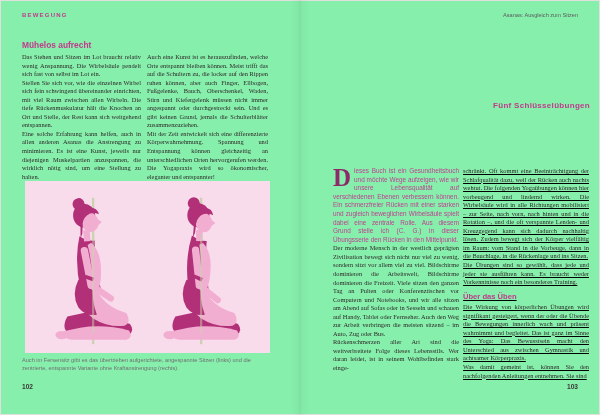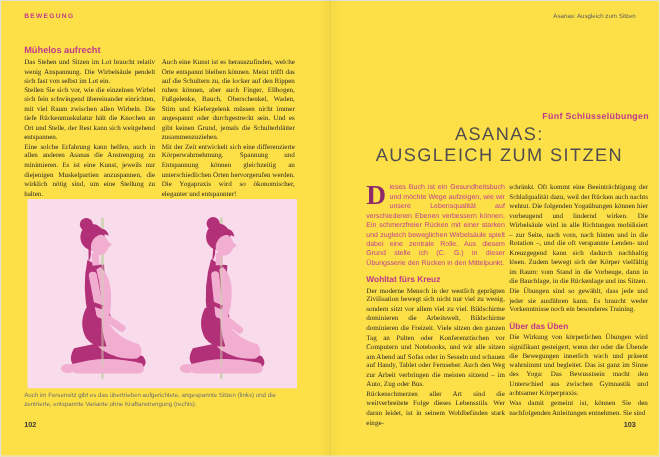--- a/index.html
+++ b/index.html
@@ -1,21 +1,21 @@
 <!DOCTYPE html>
 <html style="--accent: #c13a8c; --accent-dark: #8d2a69; --accent-text: #bf3f90; --title: #514d4f; --ink: #2e2a28; --caption: #707070; --panel: #f9dcec; --fig-skin: #f2aed1; --fig-dark: #b23077; --plumb: #cbd2b0;"><head>
 <meta charset="utf-8">
 <style>
   :root{
     --accent:#c13a8c; --accent-dark:#8d2a69; --accent-text:#bf3f90;
     --title:#514d4f; --ink:#2e2a28; --caption:#707070;
     --panel:#f9dcec; --fig-skin:#f2aed1; --fig-dark:#b23077; --plumb:#cbd2b0;
   }
   html,body{margin:0;padding:0;background:#e8e6e3;}
-  .spread{position:relative;width:600px;height:415px;background:#fde047;
+  .spread{position:relative;width:600px;height:415px;background:#86efac;
     font-family:"Liberation Sans",sans-serif;overflow:hidden;
     box-shadow:0 0 0 1px #e2e0dd inset;}
   .gutter{position:absolute;left:290px;top:0;bottom:0;width:20px;
     background:linear-gradient(90deg,rgba(0,0,0,0) 0%,rgba(0,0,0,0.035) 45%,rgba(0,0,0,0.07) 50%,rgba(0,0,0,0.03) 56%,rgba(0,0,0,0) 100%);}
   
   .lp-running{position:absolute;left:22px;top:12px;font-size:6px;font-weight:bold;
     letter-spacing:1.2px;color:var(--accent);}
   .lp-heading{position:absolute;left:22px;top:40px;font-size:8.4px;font-weight:bold;color:var(--accent);}
   .col{position:absolute;}
   .lp-col1{left:22px;top:53px;width:119px;}
@@ -32,21 +32,21 @@
     font-size:5.6px;line-height:7.8px;color:var(--caption);}
   .pagenum{position:absolute;top:383px;font-size:6.6px;font-weight:bold;color:#3b3735;}
   .lp-num{left:22px;} .rp-num{right:22px;}
   
   .rp-running{position:absolute;right:22px;top:12px;font-size:5.6px;color:#5c5c5c;}
   .rp-kicker{position:absolute;left:318px;width:272px;top:101px;text-align:right;
     font-size:8px;font-weight:bold;letter-spacing:0.3px;color:var(--accent);}
   .rp-title{position:absolute;left:310px;width:288px;top:113px;text-align:center;
     font-size:16.5px;line-height:18.5px;letter-spacing:1.3px;color:var(--title);font-weight:400;}
   .rp-colA{left:333px;top:167px;width:126px;}
-  .rp-colB{left:463px;top:167px;width:126px;}
+  .rp-colB{left:463px;top:167px;width:126px;text-decoration:underline;}
   .intro{font-size:6.4px;line-height:8.6px;text-align:justify;color:var(--accent-text);margin:0;}
   .dropcap{float:left;font-family:"Liberation Serif","DejaVu Serif",serif;font-weight:bold;
     font-size:25px;line-height:20px;padding:1px 3px 0 0;color:var(--accent-dark);}
   .col-heading{font-size:7.6px;font-weight:bold;color:var(--accent);margin:5px 0 2.5px 0;}
 </style>
 </head>
 <body>
 
 <div class="spread">
   <div class="gutter"></div>
@@ -109,28 +109,23 @@
       </g>
       <line class="pl" x1="58" y1="42" x2="58" y2="150" stroke-width="2.4" opacity="0.5"></line>
     </svg>
   </div>
 
   <div class="lp-caption">Auch im Fersensitz gibt es das übertrieben aufgerichtete, angespannte Sitzen (links) und die zentrierte, entspannte Variante ohne Kraftanstrengung (rechts).</div>
   <div class="pagenum lp-num">102</div>
 
   <div class="rp-running">Asanas: Ausgleich zum Sitzen</div>
   <div class="rp-kicker">Fünf Schlüsselübungen</div>
-  <div class="rp-title">
-    <div>ASANAS:</div>
-    <div>AUSGLEICH ZUM SITZEN</div>
-  </div>
 
   <div class="col rp-colA">
     <p class="intro"><span class="dropcap">D</span><span>ieses Buch ist ein Gesundheitsbuch und möchte Wege aufzeigen, wie wir unsere Lebensqualität auf verschiedenen Ebenen verbessern können. Ein schmerzfreier Rücken mit einer starken und zugleich beweglichen Wirbelsäule spielt dabei eine zentrale Rolle. Aus diesem Grund stelle ich (C. G.) in dieser Übungsserie den Rücken in den Mittelpunkt.</span></p>
-    <div class="col-heading">Wohltat fürs Kreuz</div>
     <div class="serif">
       <p>Der moderne Mensch in der westlich geprägten Zivilisation bewegt sich nicht nur viel zu wenig, sondern sitzt vor allem viel zu viel. Bildschirme dominieren die Arbeitswelt, Bildschirme dominieren die Freizeit. Viele sitzen den ganzen Tag an Pulten oder Konferenztischen vor Computern und Notebooks, und wir alle sitzen am Abend auf Sofas oder in Sesseln und schauen auf Handy, Tablet oder Fernseher. Auch den Weg zur Arbeit verbringen die meisten sitzend – im Auto, Zug oder Bus.</p>
       <p>Rückenschmerzen aller Art sind die weitverbreitete Folge dieses Lebensstils. Wer daran leidet, ist in seinem Wohlbefinden stark einge-</p>
     </div>
   </div>
 
   <div class="col rp-colB">
     <div class="serif">
       <p>schränkt. Oft kommt eine Beeinträchtigung der Schlafqualität dazu, weil der Rücken auch nachts wehtut. Die folgenden Yogaübungen können hier vorbeugend und lindernd wirken. Die Wirbelsäule wird in alle Richtungen mobilisiert – zur Seite, nach vorn, nach hinten und in die Rotation –, und die oft verspannte Lenden- und Kreuzgegend kann sich dadurch nachhaltig lösen. Zudem bewegt sich der Körper vielfältig im Raum: vom Stand in die Vorbeuge, dann in die Bauchlage, in die Rückenlage und ins Sitzen.</p>
       <p>Die Übungen sind so gewählt, dass jede und jeder sie ausführen kann. Es braucht weder Vorkenntnisse noch ein besonderes Training.</p>

